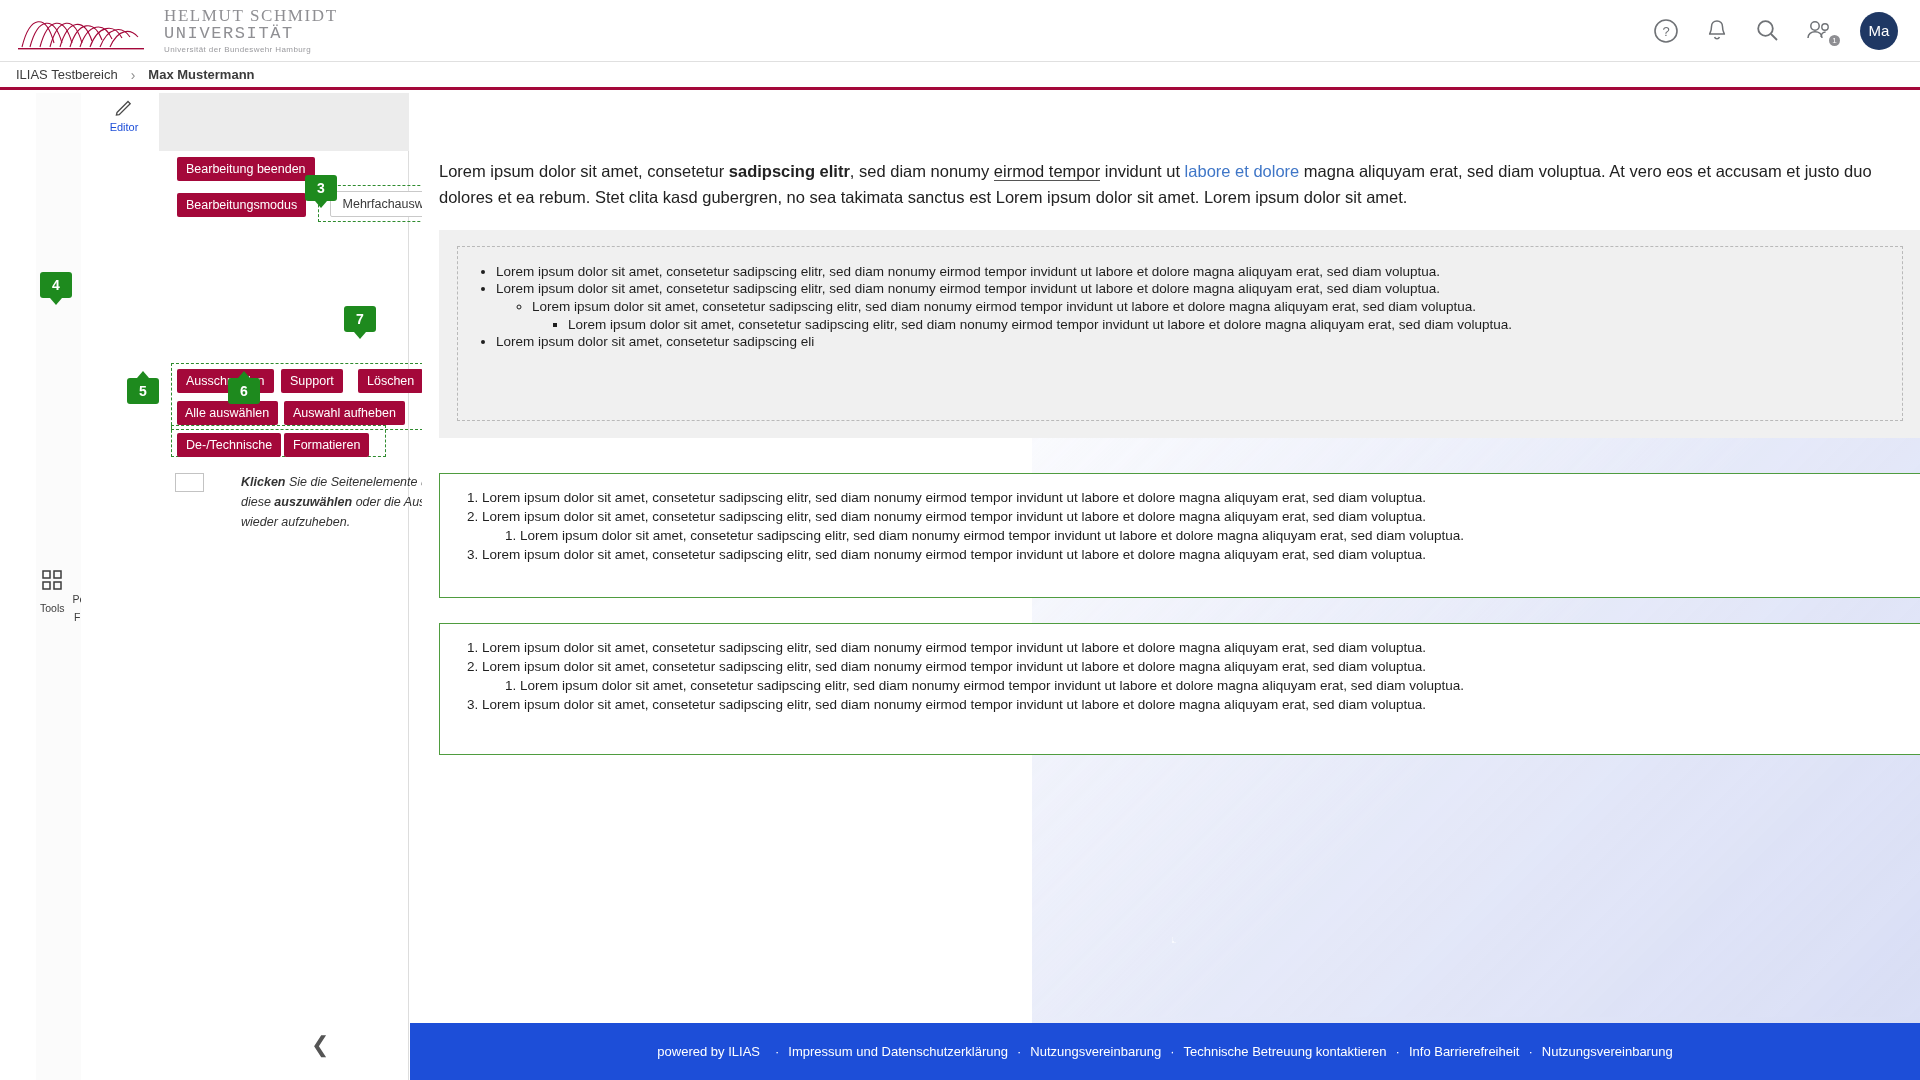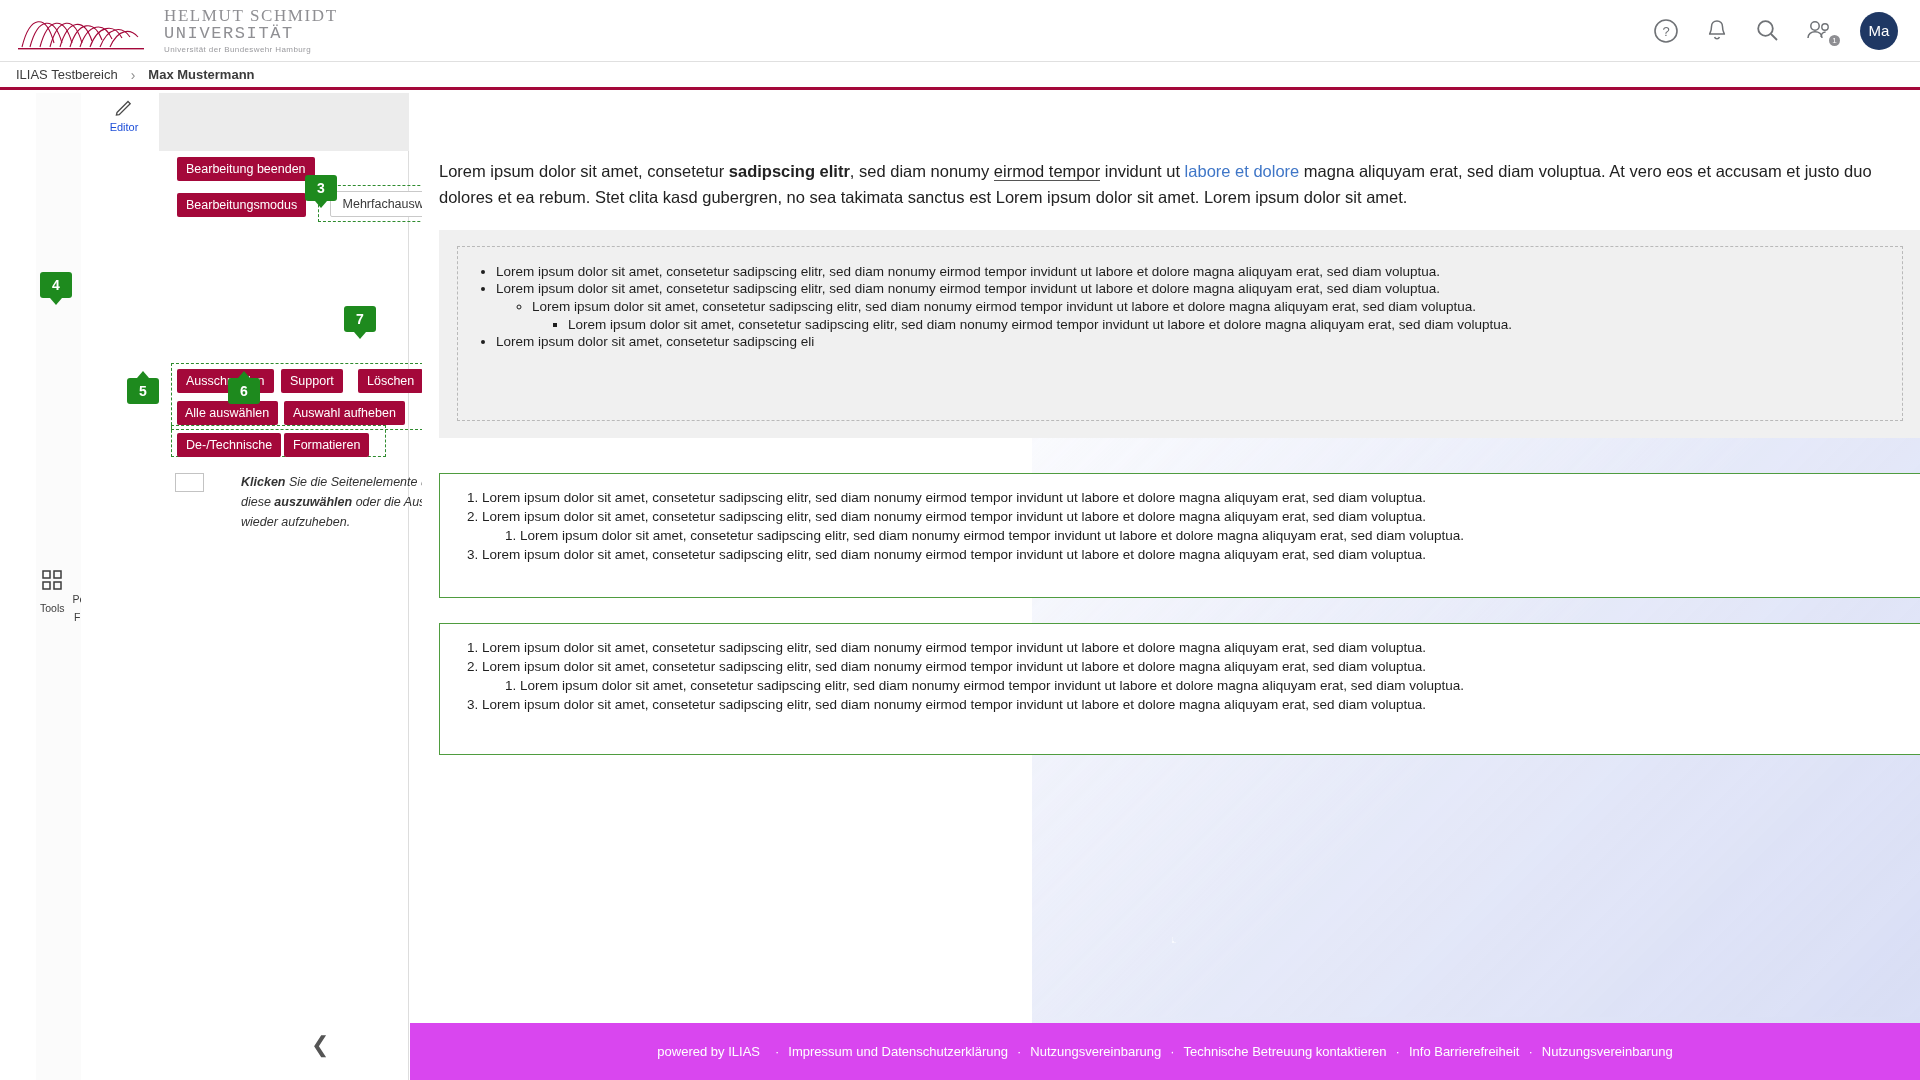--- a/index.html
+++ b/index.html
@@ -186,21 +186,21 @@
     border: 1px solid #4f9c3f; background: #ffffff;
   }
   .greenbox2 { top: 530px; height: 132px; }
   .ol-lvl0 { margin: 14px 0 0 0; padding-left: 42px; font-size: 13.5px; line-height: 18px; color: #1f1f1f; }
   .ol-lvl1 { margin: 0; padding-left: 38px; }
   .ol-lvl0 li { padding: 0.5px 0; }
 
   
   .footer {
     position: absolute; left: 410px; top: 1023px; width: 1510px; height: 57px;
-    background: #d946ef; color: #ffffff;
+    background: #1d4ed8; color: #ffffff;
     display: flex; align-items: center; justify-content: center;
     font-size: 13px;
   }
   .footer a { color: #fff; text-decoration: none; cursor: pointer; }
   .footer .dot { margin: 0 9px; }
   .footer .powered { margin-right: 6px; }
 </style>
 </head>
 <body>
 

